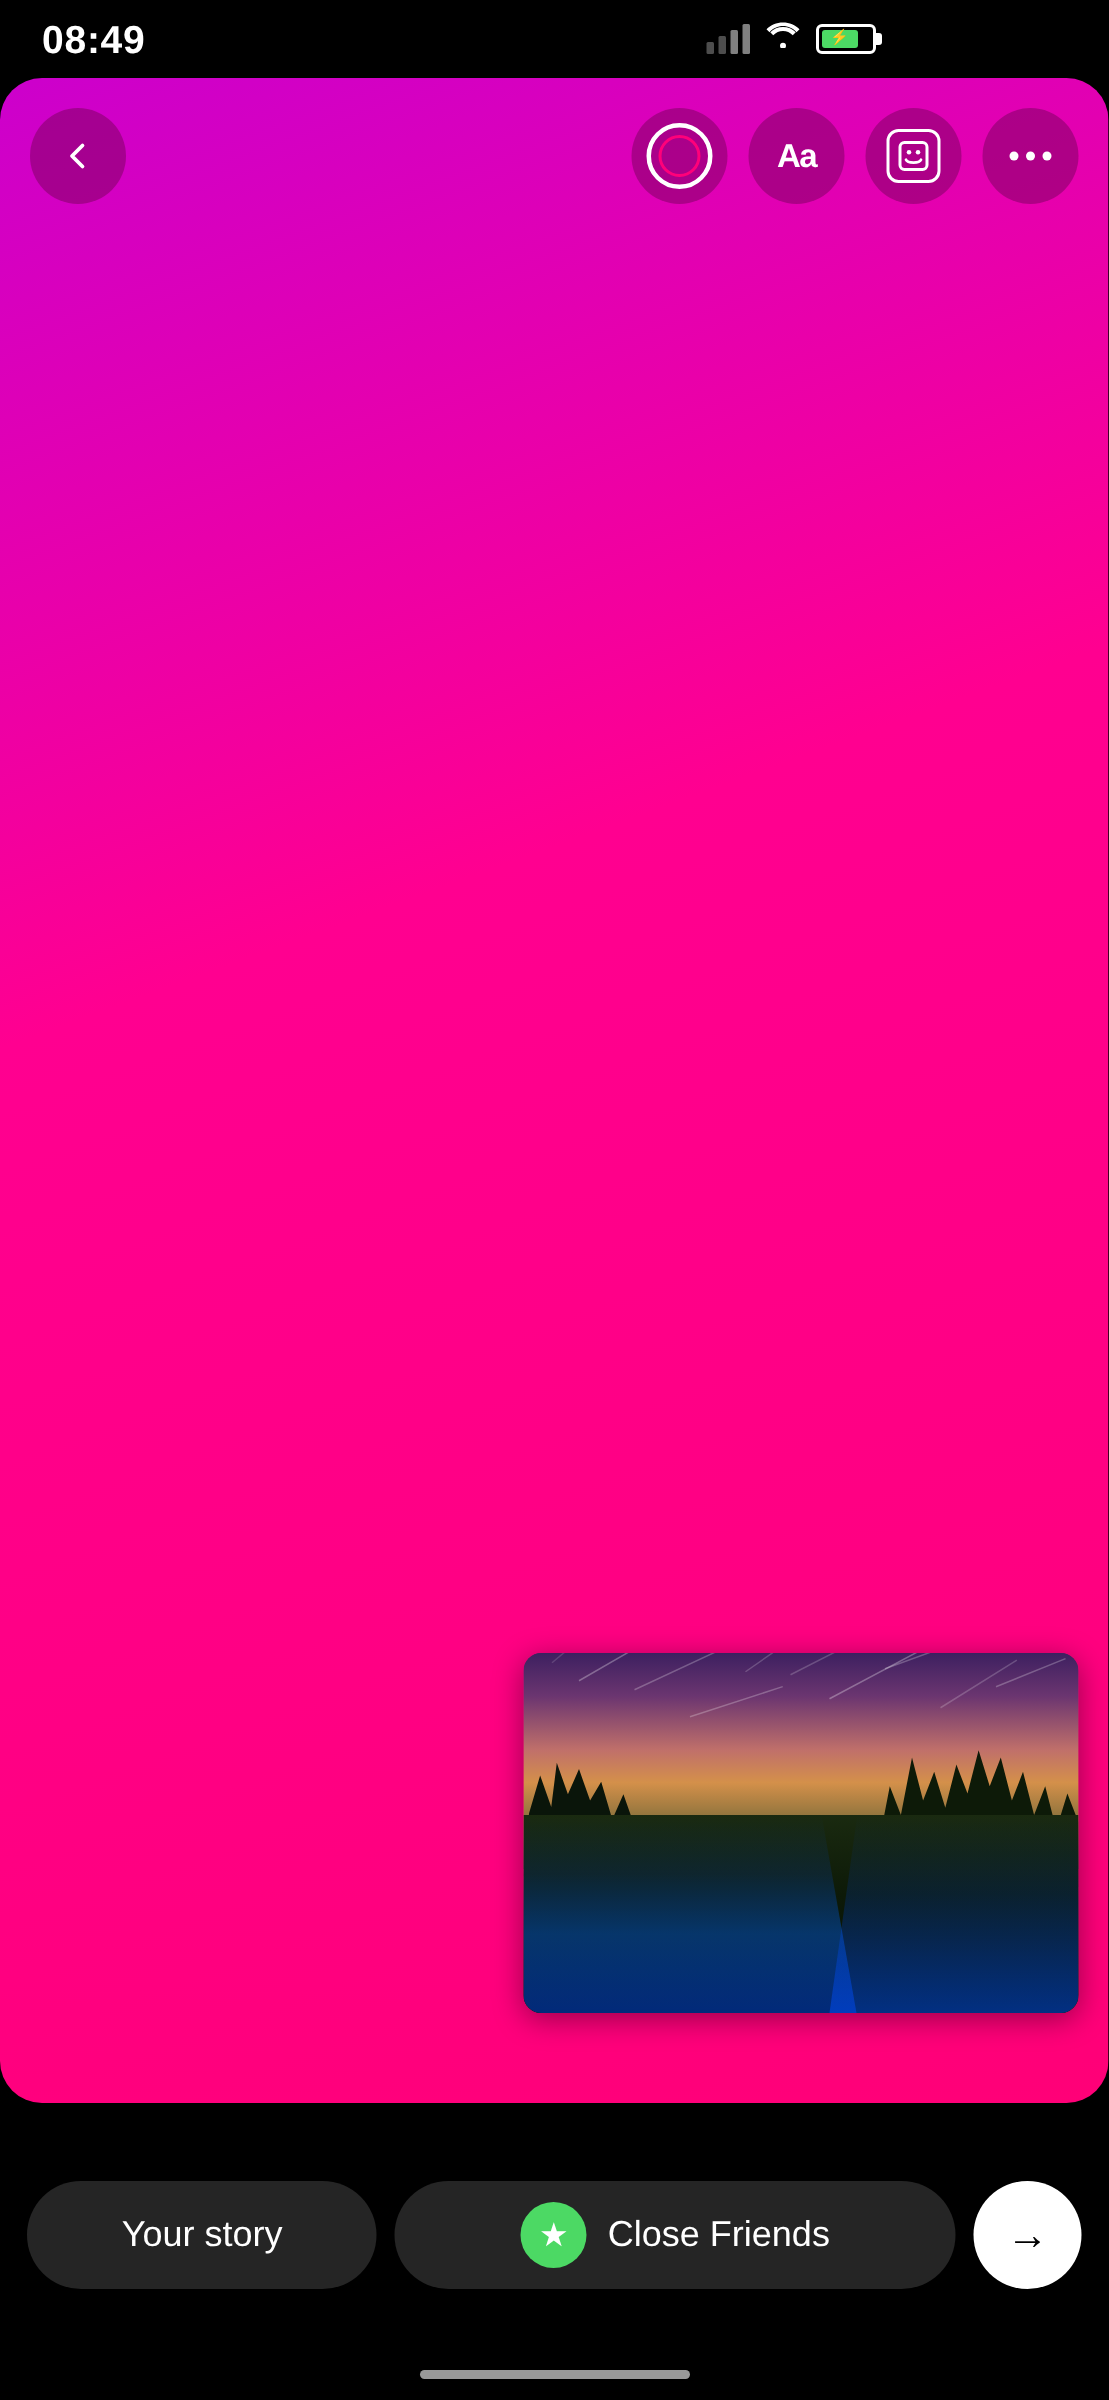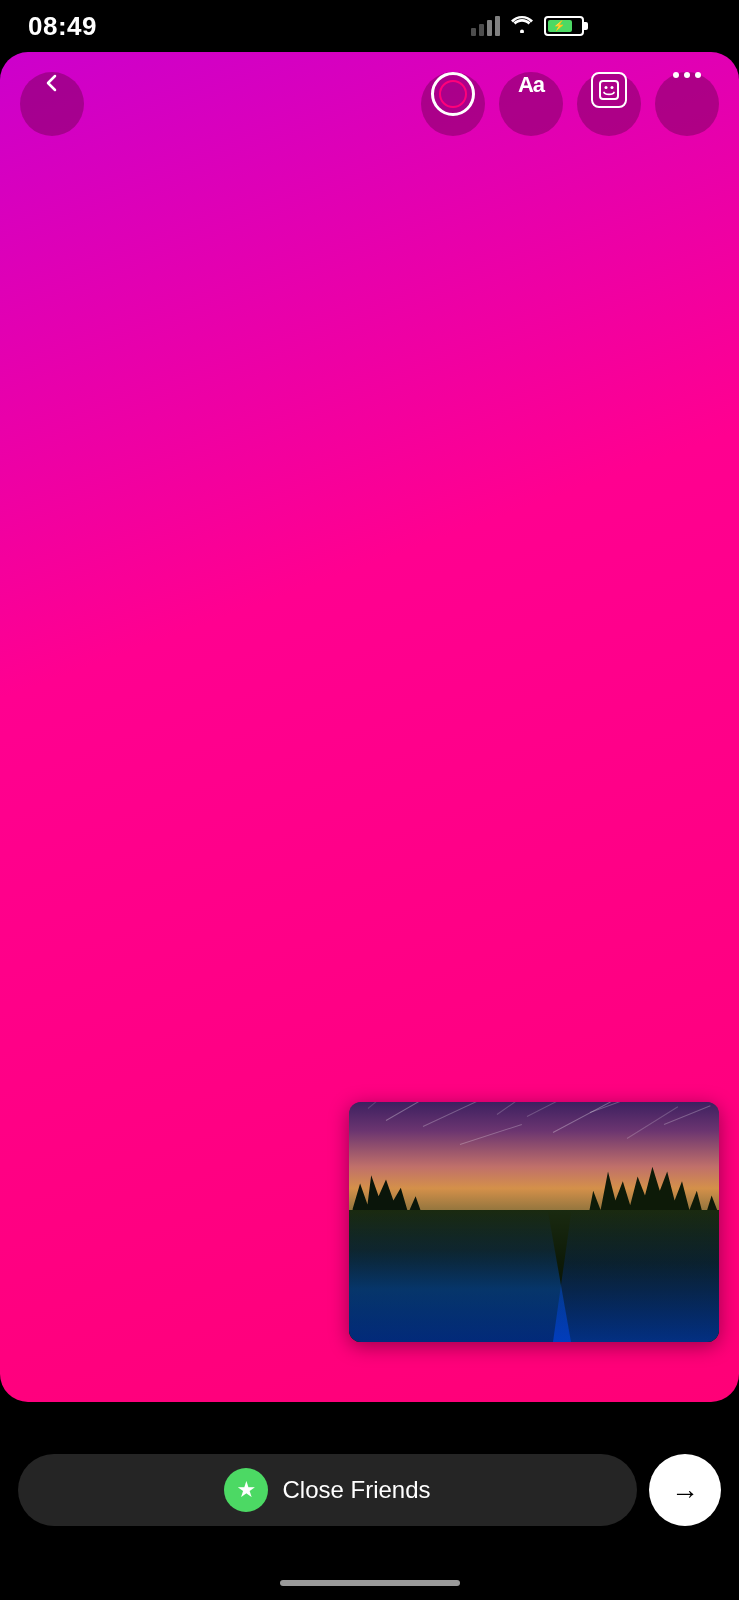--- a/index.html
+++ b/index.html
@@ -147,21 +147,21 @@
     }
 
     .icon-btn {
       width: 64px;
       height: 64px;
       border-radius: 50%;
       background: rgba(130, 0, 100, 0.55);
       border: none;
       cursor: pointer;
       display: flex;
-      align-items: flex-start;
+      align-items: center;
       justify-content: center;
       color: #fff;
       font-size: 22px;
       position: relative;
     }
 
     .back-icon-btn {
       font-size: 26px;
     }
 
@@ -510,20 +510,23 @@
         <div class="blue-streaks"></div>
 
         <div style="position:absolute; bottom:0; right:0; width:45%; height:100%; background:linear-gradient(180deg, transparent 0%, rgba(0,60,200,0.2) 40%, rgba(0,80,255,0.5) 100%); transform:skewX(-8deg); transform-origin:bottom right;"></div>
       </div>
     </div>
   </div>
 
 </div>
 
 <div class="bottom-bar">
+  <button class="story-btn">
+    <span>Your story</span>
+  </button>
   <button class="close-friends-btn">
     <div class="close-friends-star">★</div>
     <span>Close Friends</span>
   </button>
   <button class="arrow-btn">
     <span>→</span>
   </button>
 </div>
 
 <div class="home-indicator"></div>

